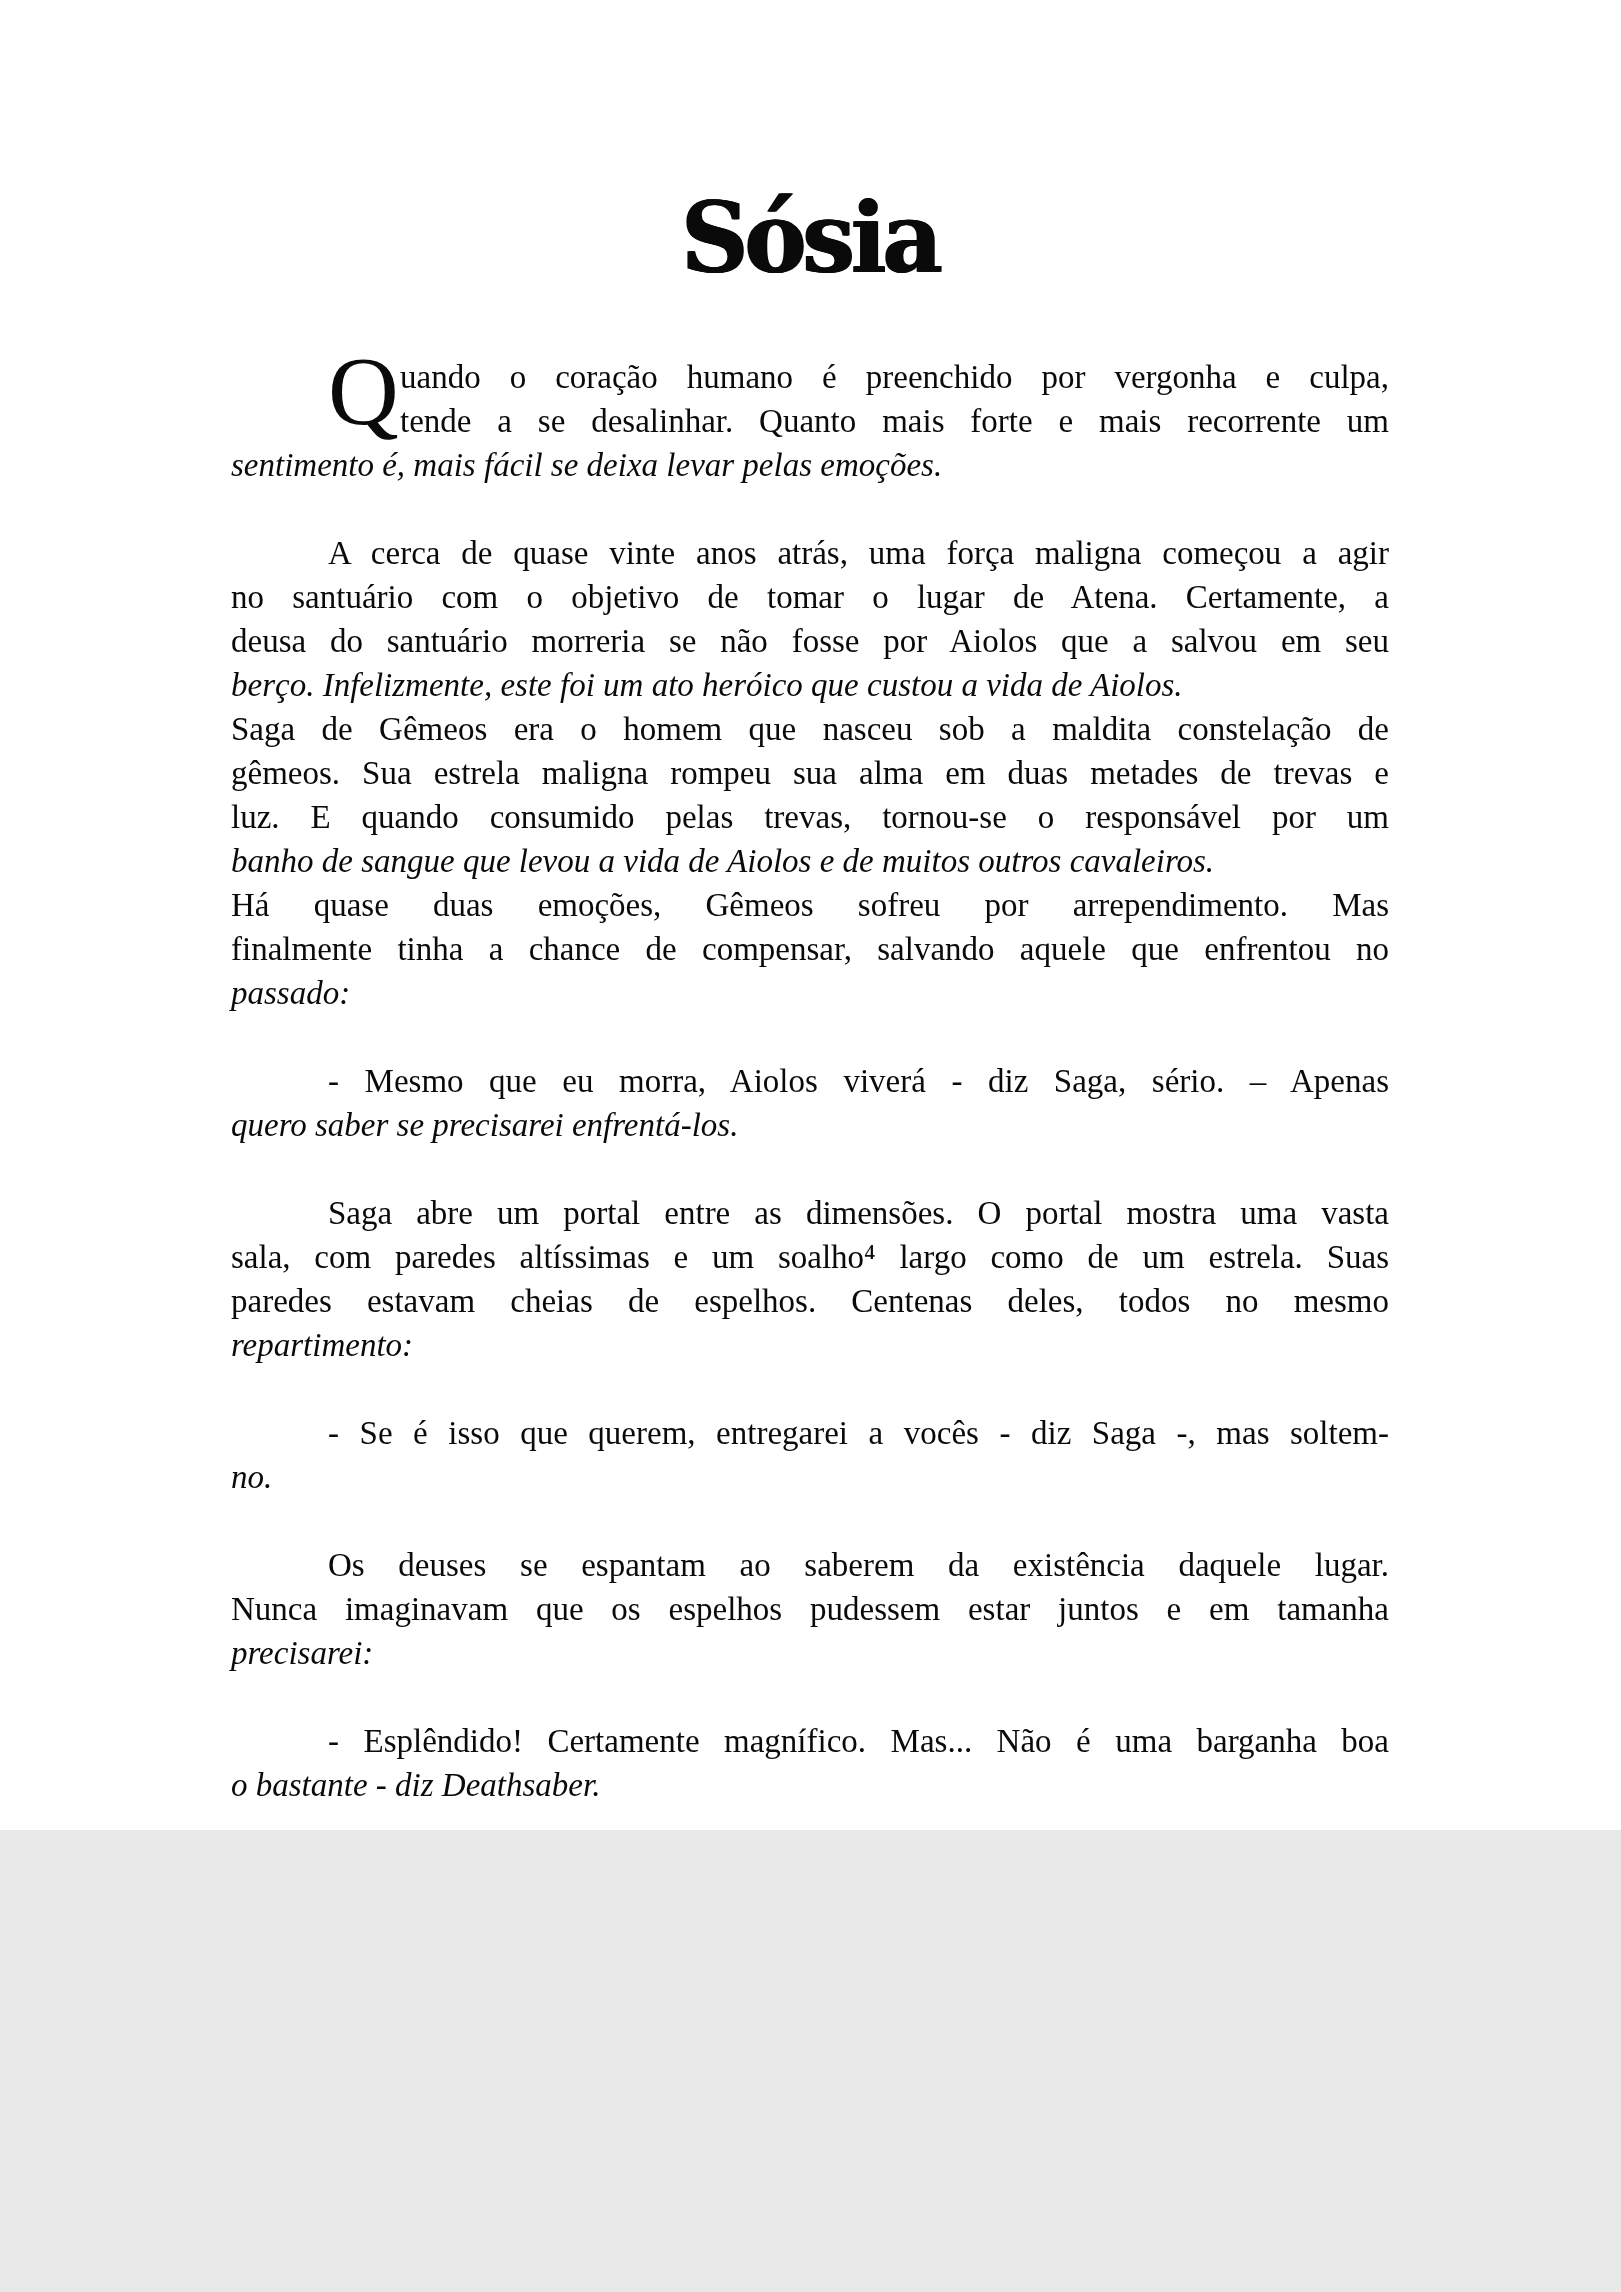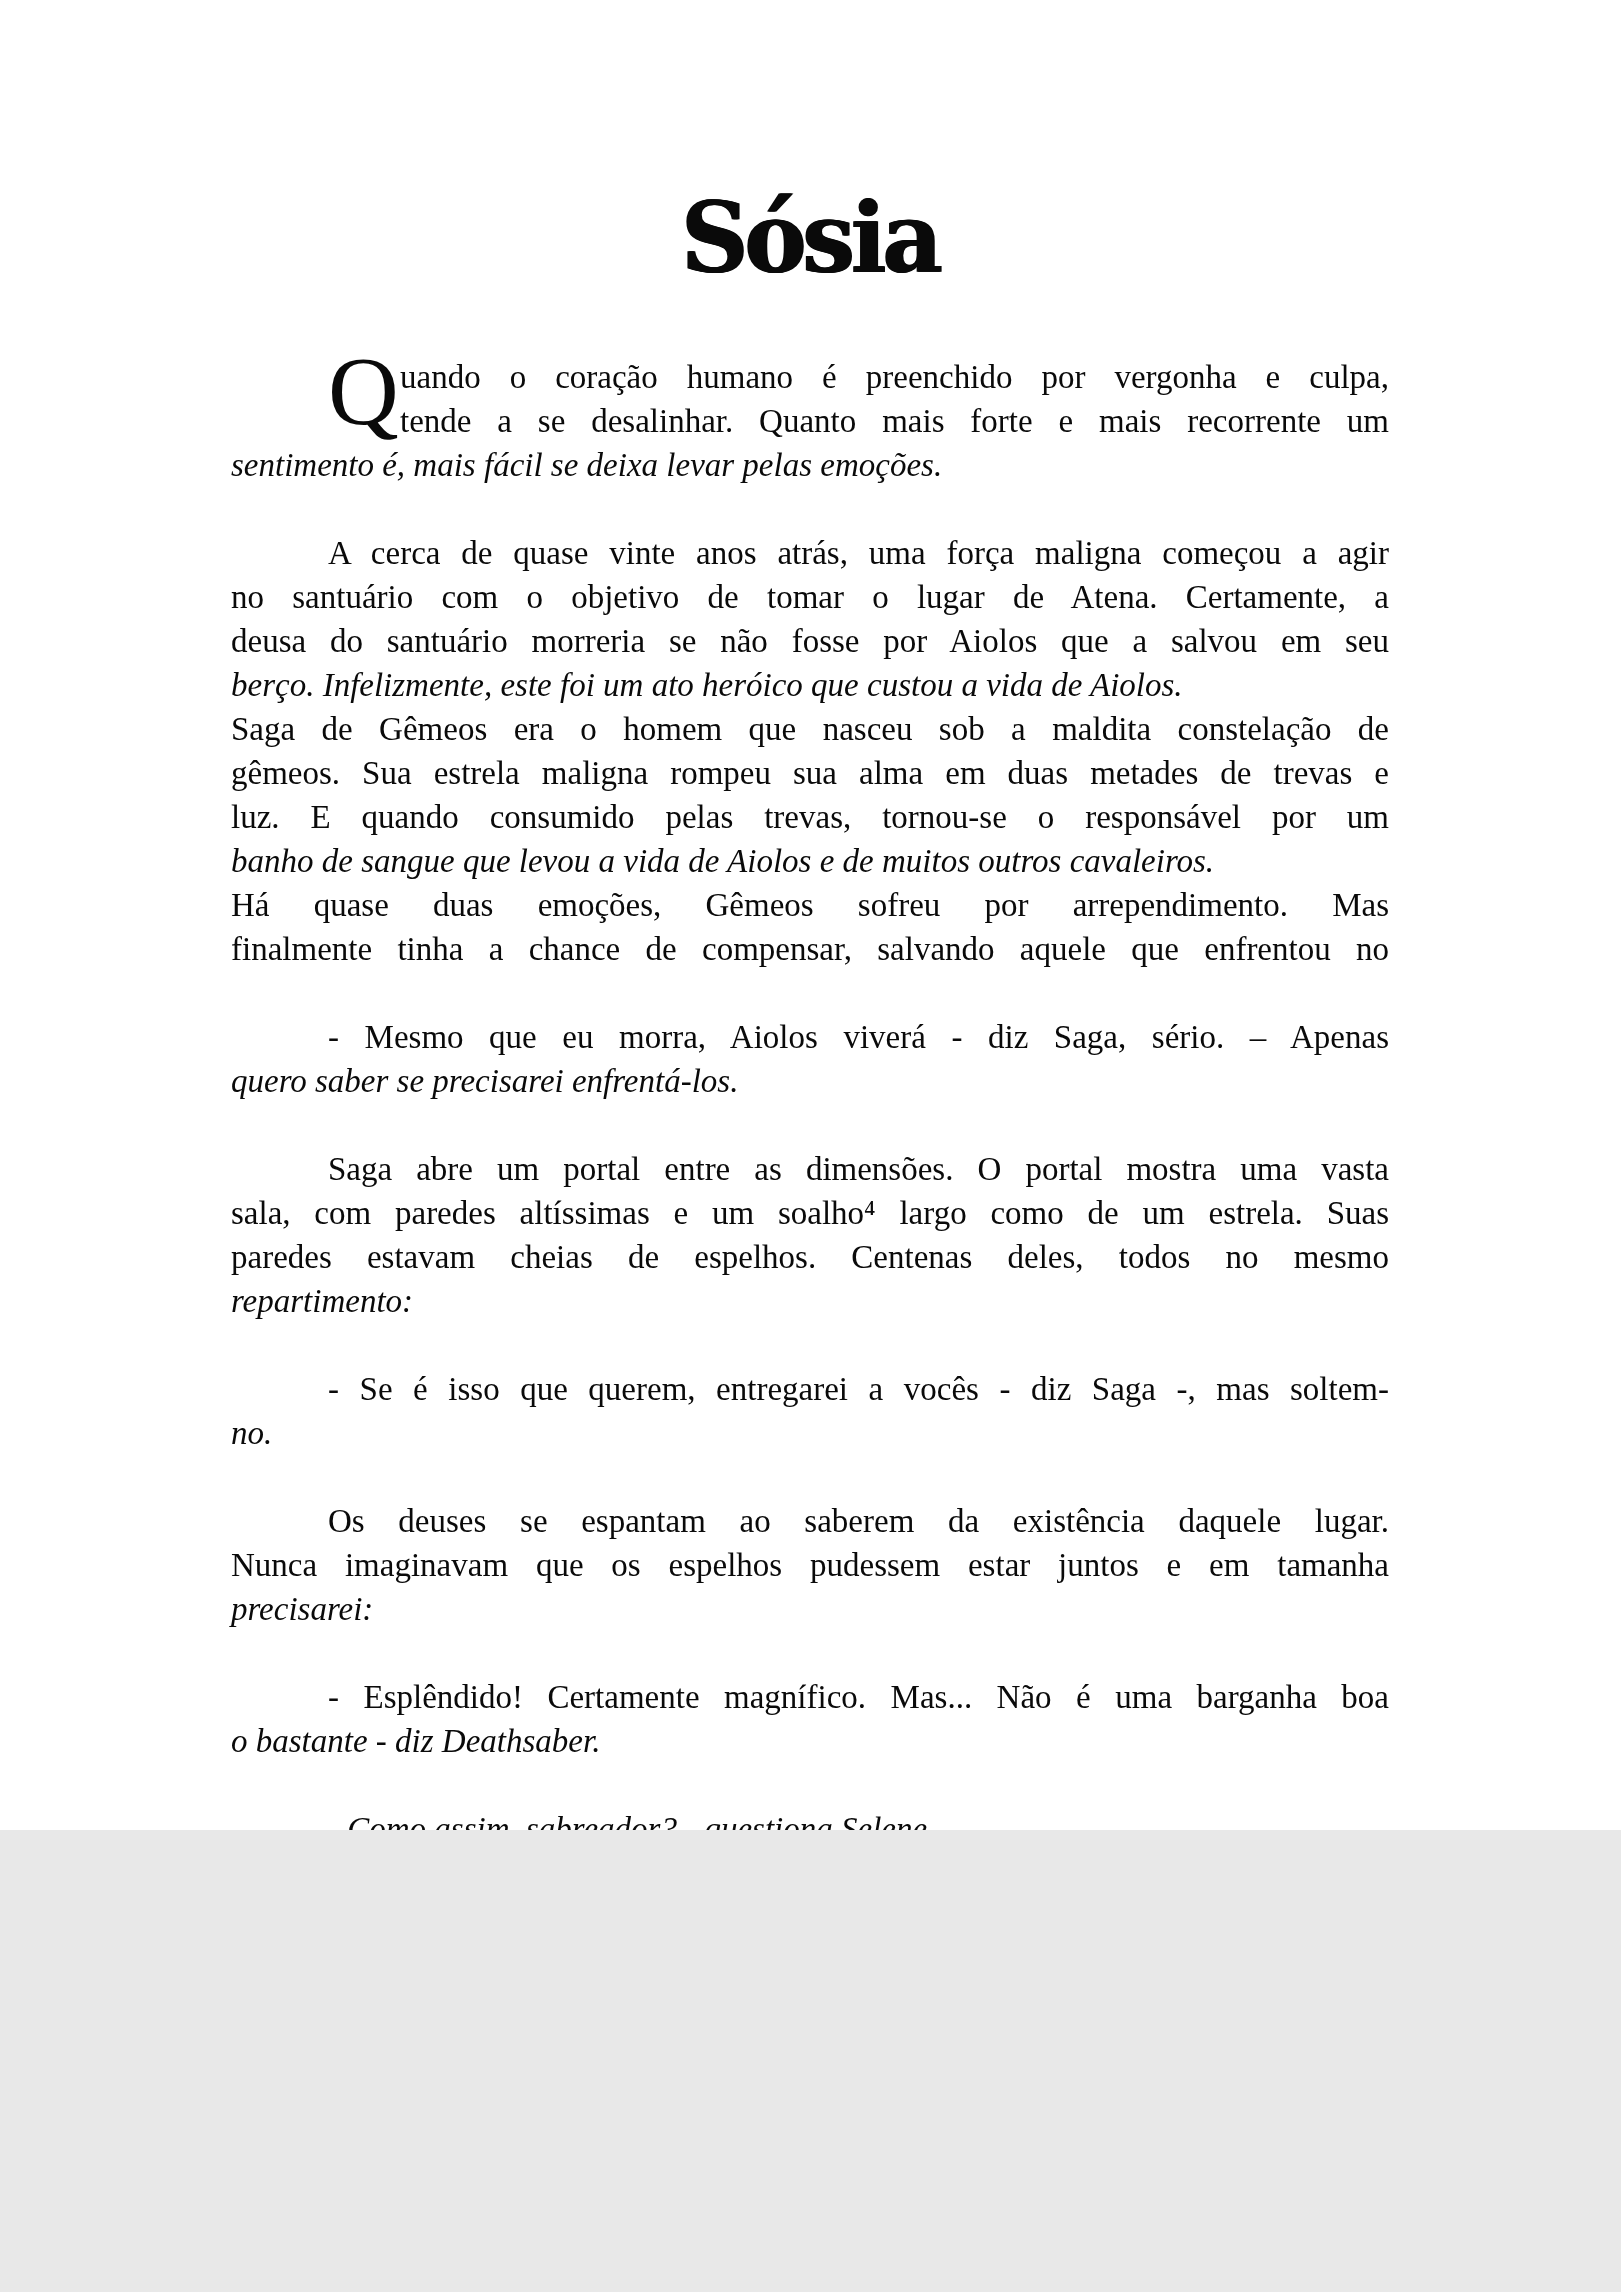--- a/index.html
+++ b/index.html
@@ -90,20 +90,21 @@
     <div class="para tight">
         <div class="jline">Saga de Gêmeos era o homem que nasceu sob a maldita constelação de</div>
         <div class="jline">gêmeos. Sua estrela maligna rompeu sua alma em duas metades de trevas e</div>
         <div class="jline">luz. E quando consumido pelas trevas, tornou-se o responsável por um</div>
         <div class="jline end">banho de sangue que levou a vida de Aiolos e de muitos outros cavaleiros.</div>
       </div>
 
     <div class="para">
         <div class="jline">Há quase duas emoções, Gêmeos sofreu por arrependimento. Mas</div>
         <div class="jline">finalmente tinha a chance de compensar, salvando aquele que enfrentou no</div>
+        <div class="jline end">passado:</div>
       </div>
 
     <div class="para">
         <div class="jline indent">- Mesmo que eu morra, Aiolos viverá - diz Saga, sério. – Apenas</div>
         <div class="jline end">quero saber se precisarei enfrentá-los.</div>
       </div>
 
     <div class="para">
         <div class="jline indent">Saga abre um portal entre as dimensões. O portal mostra uma vasta</div>
         <div class="jline">sala, com paredes altíssimas e um soalho⁴ largo como de um estrela. Suas</div>

